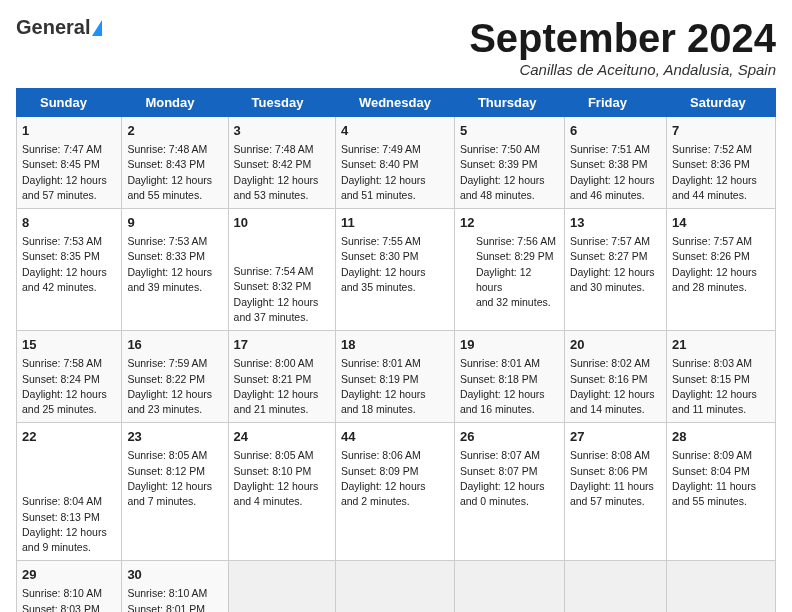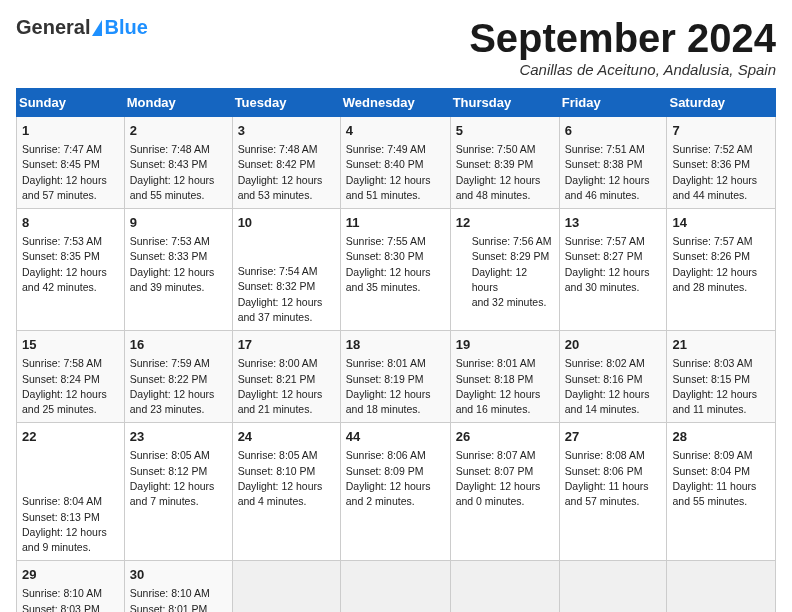--- a/index.html
+++ b/index.html
@@ -31,21 +31,21 @@
       font-style: italic;
     }
     .calendar-table {
       width: 100%;
       border-collapse: collapse;
       font-size: 11px;
     }
     .calendar-table thead tr th {
       background-color: #1565c0;
       color: #fff;
-      padding: 6px 2px;
+      padding: 6px 23px;
       text-align: left;
       font-size: 13px;
       font-weight: bold;
       border: 1px solid #1565c0;
     }
     .calendar-table tbody tr td {
       vertical-align: top;
       padding: 5px 5px;
       border: 1px solid #ccc;
       width: 113px;
@@ -105,23 +105,20 @@
     }
   </style>
 </head>
 <body>
 
 <div class="header-area">
   <div class="logo-container">
     <div class="logo-line1">
       <span class="logo-general">General</span>
       <span class="logo-blue-triangle"></span>
-    </div>
-    <div>
-      <span class="logo-blue-word">Blue</span>
     </div>
   </div>
   <div class="title-area">
     <h1>September 2024</h1>
     <h2>Canillas de Aceituno, Andalusia, Spain</h2>
   </div>
 </div>
 
 <table class="calendar-table">
   <thead>

